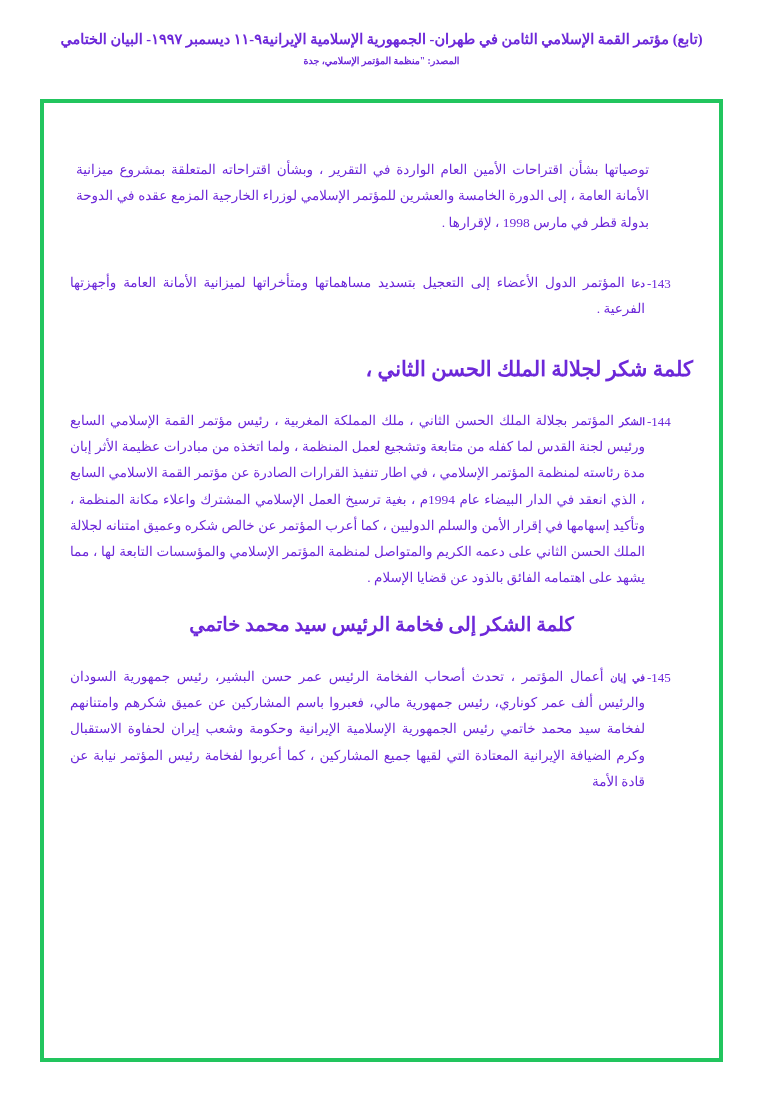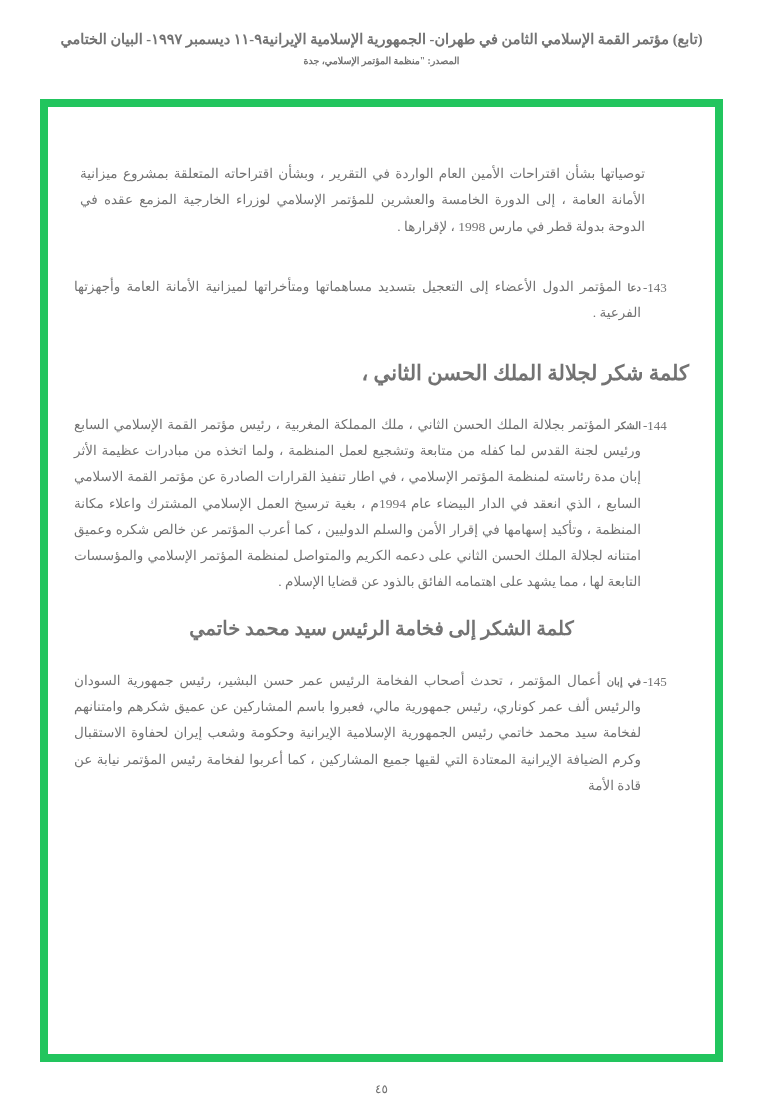--- a/index.html
+++ b/index.html
@@ -7,21 +7,21 @@
     padding: 0;
     background: #ffffff;
   }
   .page {
     position: relative;
     width: 763px;
     height: 1117px;
     margin: 0 auto;
     background: #ffffff;
     font-family: "Liberation Serif", "DejaVu Serif", serif;
-    color: #737373;
+    color: #6d28d9;
     overflow: hidden;
   }
 
   
   .header {
     position: absolute;
     top: 30px;
     left: 0;
     right: 0;
     text-align: center;
@@ -44,21 +44,21 @@
     white-space: nowrap;
   }
 
   
   .frame {
     position: absolute;
     top: 99px;
     left: 40px;
     width: 683px;
     height: 963px;
-    border: 8px solid #22c55e;
+    border: 4px solid #22c55e;
     box-sizing: border-box;
     background: #ffffff;
   }
 
   .content {
     position: absolute;
     top: 26px;
     left: 26px;
     right: 26px;
     bottom: 10px;
@@ -200,17 +200,14 @@
         <div class="num-label">-145</div>
         <div class="num-text">
           <span class="lead">في إبان</span>
           <span>أعمال المؤتمر ، تحدث أصحاب الفخامة الرئيس عمر حسن البشير، رئيس جمهورية السودان والرئيس ألف عمر كوناري، رئيس جمهورية مالي، فعبروا باسم المشاركين عن عميق شكرهم وامتنانهم لفخامة سيد محمد خاتمي رئيس الجمهورية الإسلامية الإيرانية وحكومة وشعب إيران لحفاوة الاستقبال وكرم الضيافة الإيرانية المعتادة التي لقيها جميع المشاركين ، كما أعربوا لفخامة رئيس المؤتمر نيابة عن قادة الأمة</span>
         </div>
       </div>
 
     </div>
   </div>
 
-  <div class="footer">
-    <span>٤٥</span>
-  </div>
 
 </div>
 
 </body></html>

